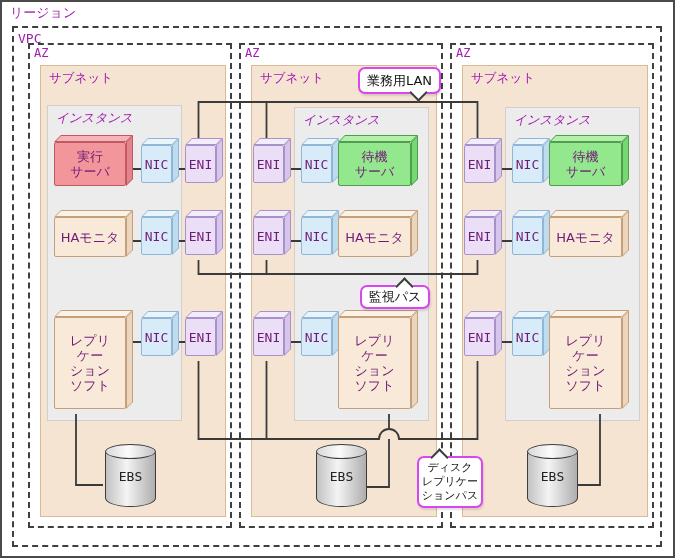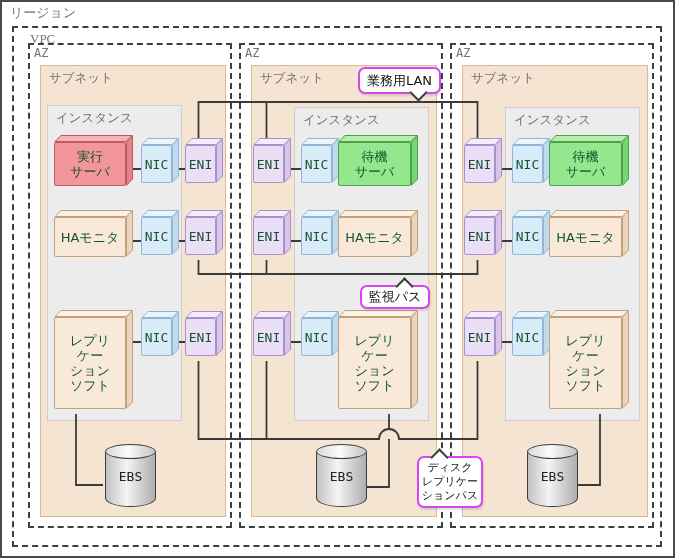--- a/index.html
+++ b/index.html
@@ -1,33 +1,33 @@
 <!DOCTYPE html>
 <html><head>
 <meta charset="utf-8">
 <style>
   html,body{margin:0;padding:0;background:#fff;font-family:"DejaVu Sans",sans-serif;}
   #region-frame{position:relative;width:675px;height:558px;border:2px solid #4a4a4a;
     box-sizing:border-box;background:#fff;overflow:hidden;}
-  .lbl{position:absolute;color:#737373;font-size:13px;line-height:15px;white-space:nowrap;}
+  .lbl{position:absolute;color:#a21caf;font-size:13px;line-height:15px;white-space:nowrap;}
   .mono{font-family:"DejaVu Sans Mono",monospace;}
   
   #vpc-box{position:absolute;left:10px;top:24px;width:650px;height:521px;
     border:2px dashed #3f3f3f;box-sizing:border-box;}
   .az{position:absolute;top:41px;width:204px;height:485px;border:2px dashed #3f3f3f;
     box-sizing:border-box;}
   .subnet{position:absolute;left:10px;top:20px;width:186px;height:452px;
     background:#F6E4D2;border:1px solid #D9BA97;box-sizing:border-box;z-index:1;}
   .instance{position:absolute;width:135px;background:#ECECEC;border:1px solid #CFCFCF;
-    box-sizing:border-box;z-index:2;}
+    box-sizing:border-box;z-index:2;font-style:italic;}
   
   .b3{position:absolute;z-index:10;}
   .b3 .face{position:absolute;inset:0;background:var(--bg);border:1px solid var(--bd);
     border-radius:2px;display:flex;align-items:center;justify-content:center;
-    text-align:center;white-space:pre-line;font-size:13px;line-height:15px;color:#14532d;
+    text-align:center;white-space:pre-line;font-size:13px;line-height:15px;color:#701a75;
     box-sizing:border-box;}
   .b3 .topf{position:absolute;left:0;top:-7px;width:100%;height:7px;background:var(--bgt);
     border:1px solid var(--bd);transform:skewX(-45deg);transform-origin:0 100%;box-sizing:border-box;}
   .b3 .sidef{position:absolute;left:100%;top:0;width:7px;height:100%;background:var(--bgs);
     border:1px solid var(--bd);transform:skewY(-45deg);transform-origin:0 0;box-sizing:border-box;}
   .red{--bg:#F2969C;--bgt:#F7B3B8;--bgs:#E4838B;--bd:#C05A60;}
   .green{--bg:#93E88E;--bgt:#B2F0AC;--bgs:#76D873;--bd:#4E9E4E;}
   .blue{--bg:#D8EBF8;--bgt:#E9F4FB;--bgs:#BFDCEF;--bd:#90B5D5;}
   .purple{--bg:#EADFF6;--bgt:#F3ECFA;--bgs:#D7C5EC;--bd:#A891C8;}
   .tan{--bg:#F8E9D8;--bgt:#FBF2E7;--bgs:#EBD5BC;--bd:#C3A07B;}
@@ -50,21 +50,21 @@
   .tail.down{border-right:2px solid #3c3c3c;border-bottom:2px solid #3c3c3c;bottom:-7px;}
   .tail.up{border-left:2px solid #3c3c3c;border-top:2px solid #3c3c3c;top:-7px;}
 </style>
 </head>
 <body>
 
 <div id="region-frame">
   <div class="lbl" style="left:8px;top:3px;">リージョン</div>
 
   <div id="vpc-box">
-    <div class="lbl mono" style="left:16px;top:3px;font-family:Liberation Serif, serif;">VPC</div>
+    <div class="lbl mono" style="left:4px;top:3px;">VPC</div>
   </div>
 
   <div class="az" style="left:26px;">
     <div class="lbl mono" style="left:4px;top:1px;font-size:12px;">AZ</div>
     <div class="subnet">
       <div class="lbl" style="left:8px;top:4px;font-size:12.5px;">サブネット</div>
     </div>
     <div class="instance" style="left:17px;top:60px;height:316px;">
       <div class="lbl" style="left:8px;top:4px;font-size:12.5px;">インスタンス</div>
     </div>

